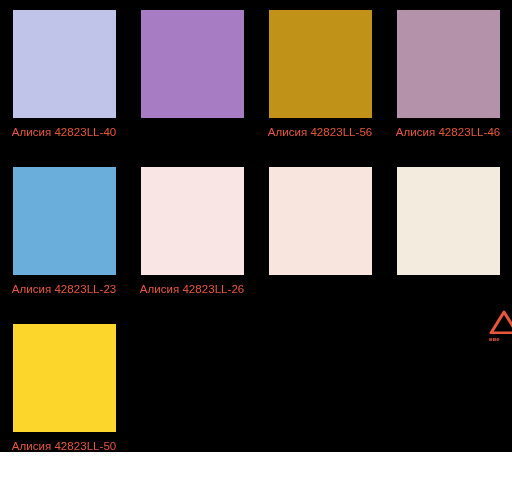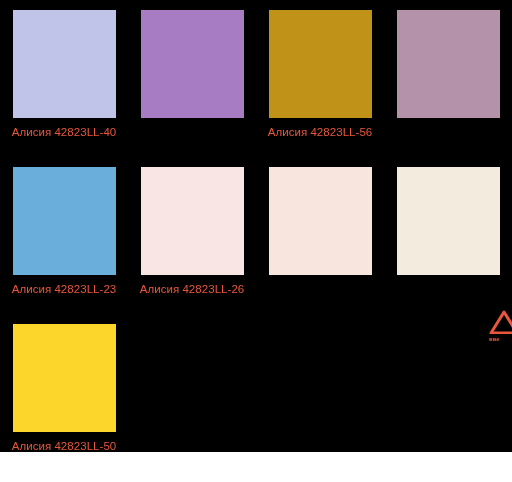--- a/index.html
+++ b/index.html
@@ -86,20 +86,21 @@
       </div>
       <div class="swatch-cell">
         <div class="swatch-chip" style="background: rgb(168, 124, 194);"></div>
       </div>
       <div class="swatch-cell">
         <div class="swatch-chip" style="background: rgb(192, 146, 23);"></div>
         <div class="swatch-label">Алисия 42823LL-56</div>
       </div>
       <div class="swatch-cell">
         <div class="swatch-chip" style="background: rgb(180, 146, 169);"></div>
+        <div class="swatch-label">Алисия 42823LL-46</div>
       </div>
       <div class="swatch-cell">
         <div class="swatch-chip" style="background: rgb(106, 174, 220);"></div>
         <div class="swatch-label">Алисия 42823LL-23</div>
       </div>
       <div class="swatch-cell">
         <div class="swatch-chip" style="background: rgb(249, 229, 227);"></div>
         <div class="swatch-label">Алисия 42823LL-26</div>
       </div>
       <div class="swatch-cell">

